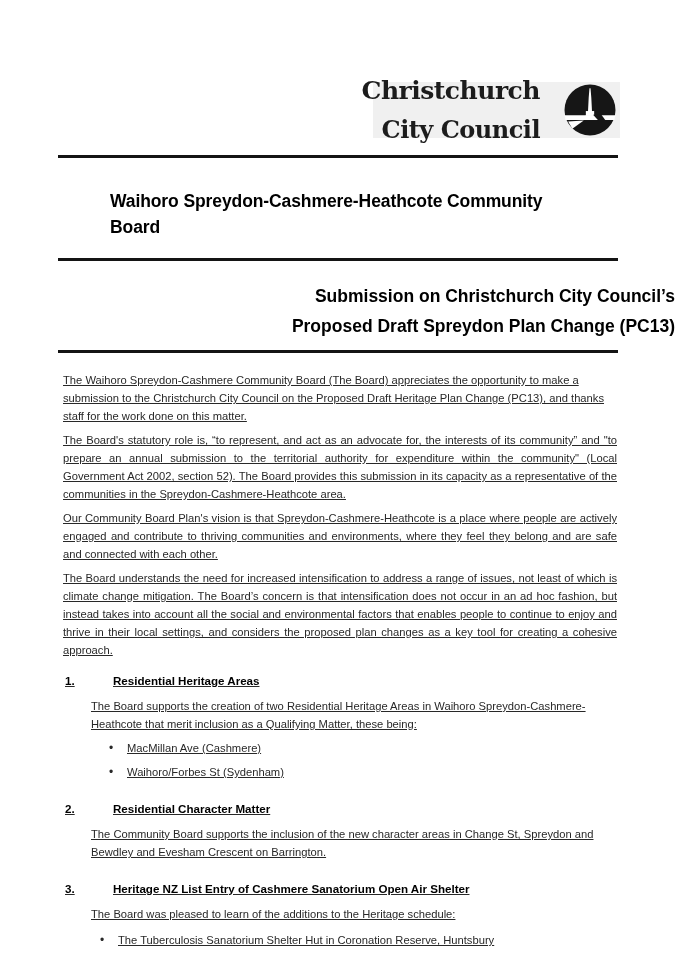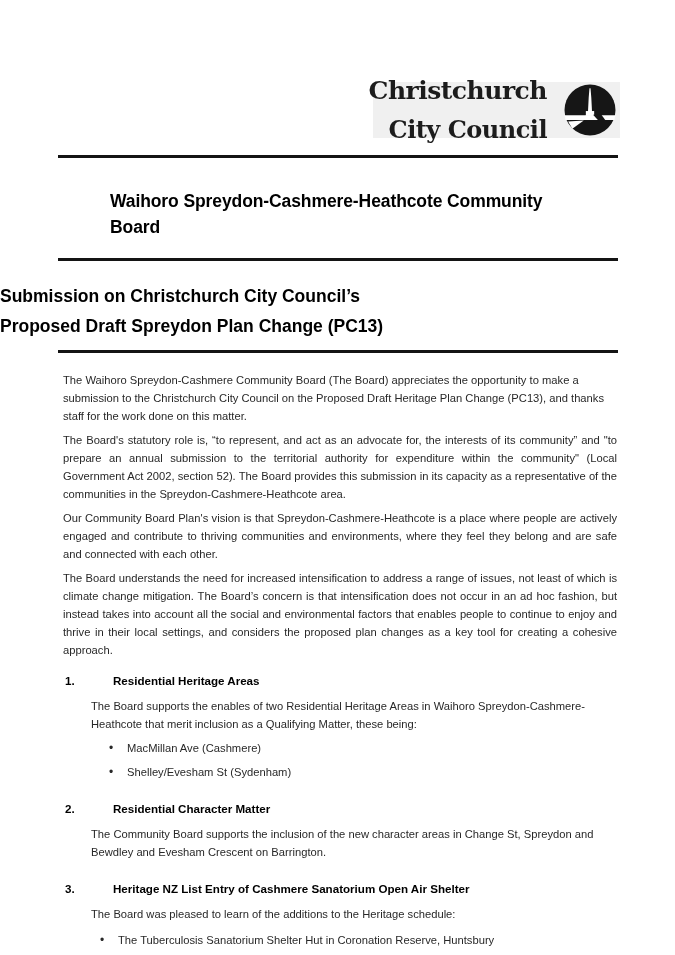--- a/index.html
+++ b/index.html
@@ -11,21 +11,21 @@
     color:#282828;
     overflow:hidden;
     box-sizing:border-box;
   }
   
   .logo-row { padding-top:82px; display:flex; justify-content:flex-end; padding-right:55px; }
   .logo {
     background:#f0f0f0;
     width:247px; height:56px;
     display:flex; align-items:center; justify-content:flex-end;
-    gap:17px; padding:0 4px 0 0; box-sizing:border-box;
+    gap:24px; padding:0 4px 0 0; box-sizing:border-box;
   }
   .logo-text {
     text-align:right;
     font-family:"DejaVu Serif","Liberation Serif",serif;
     color:#1c1c1c;
     line-height:1;
   }
   .logo-line1 { font-size:25px; font-weight:bold; letter-spacing:-0.5px; }
   .logo-line2 { font-size:24px; font-weight:600; margin-top:15px; letter-spacing:-0.5px; }
   .logo-mark { width:52px; height:52px; flex:0 0 auto; }
@@ -38,26 +38,26 @@
   
   h1.board-title {
     margin:30px 0 16px 110px;
     max-width:472px;
     font-size:17.5px; font-weight:bold; color:#000;
     line-height:26px;
     letter-spacing:-0.1px;
   }
   h2.submission-title {
     margin:20px 0 0 0;
-    text-align:left;
+    text-align:right;
     font-size:17.5px; font-weight:bold; color:#000;
     line-height:30px;
   }
   
-  .content { padding:18px 58px 0 63px; font-size:11.2px; line-height:18px; }
+  .content { padding:18px 58px 0 63px; font-size:11.2px; line-height:18px;text-decoration:underline; }
   p.para { margin:0 0 6px 0; }
   p.justify { text-align:justify; }
   
   .sections { list-style:none; margin:14px 0 0 0; padding:0 0 0 2px; }
   .section { margin:0 0 20px 0; }
   .sec-head { display:flex; font-weight:bold; color:#000; font-size:11.6px; line-height:16px; }
   .sec-num { width:24px; flex:0 0 auto; }
   .sec-title { flex:1;padding-left:24px; }
   p.sec-body { margin:8px 0 0 26px; line-height:18px; }
   .bullets { list-style:none; margin:6px 0 0 44px; padding:0; }
@@ -112,24 +112,24 @@
     <p class="para justify">Our Community Board Plan's vision is that Spreydon-Cashmere-Heathcote is a place where people are actively engaged and contribute to thriving communities and environments, where they feel they belong and are safe and connected with each other.</p>
     <p class="para justify">The Board understands the need for increased intensification to address a range of issues, not least of which is climate change mitigation.  The Board’s concern is that intensification does not occur in an ad hoc fashion, but instead takes into account all the social and environmental factors that enables people to continue to enjoy and thrive in their local settings, and considers the proposed plan changes as a key tool for creating a cohesive approach.</p>
 
     <ol class="sections">
 
       <li class="section">
         <div class="sec-head">
           <span class="sec-num">1.</span>
           <span class="sec-title">Residential Heritage Areas</span>
         </div>
-        <p class="sec-body">The Board supports the enables of two Residential Heritage Areas in Waihoro Spreydon-Cashmere-Heathcote that merit inclusion as a Qualifying Matter, these being:</p>
+        <p class="sec-body">The Board supports the creation of two Residential Heritage Areas in Waihoro Spreydon-Cashmere-Heathcote that merit inclusion as a Qualifying Matter, these being:</p>
         <ul class="bullets">
           <li class="bullet">MacMillan Ave (Cashmere)</li>
-          <li class="bullet">Shelley/Evesham St (Sydenham)</li>
+          <li class="bullet">Waihoro/Forbes St (Sydenham)</li>
         </ul>
       </li>
 
       <li class="section">
         <div class="sec-head">
           <span class="sec-num">2.</span>
           <span class="sec-title">Residential Character Matter</span>
         </div>
         <p class="sec-body">The Community Board supports the inclusion of the new character areas in Change St, Spreydon and Bewdley and Evesham Crescent on Barrington.</p>
       </li>

